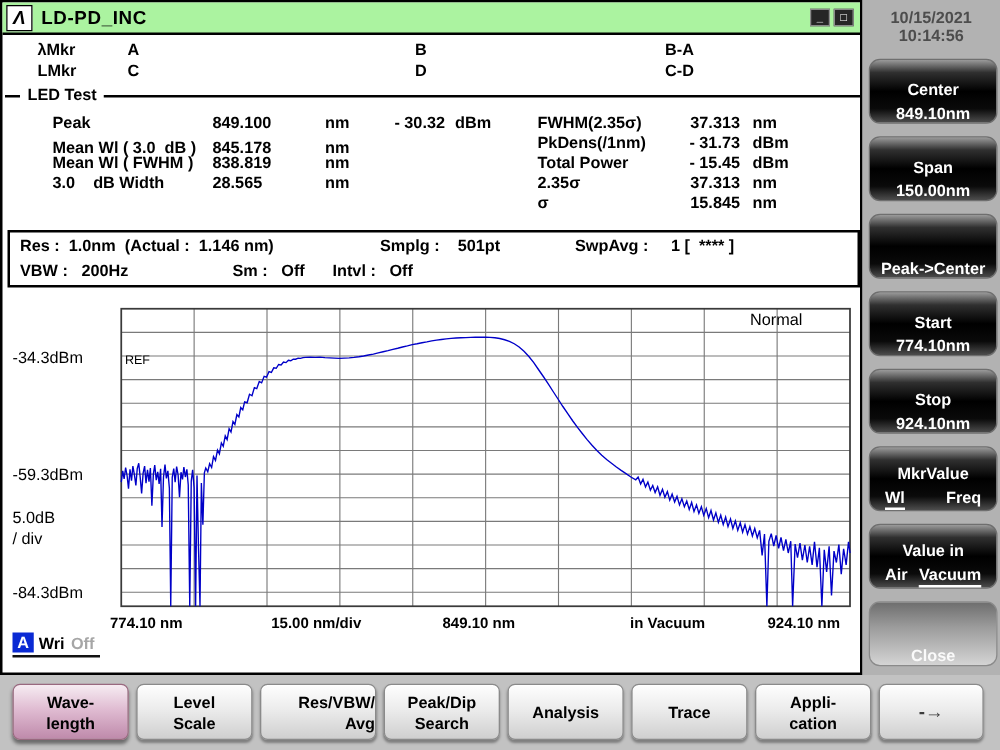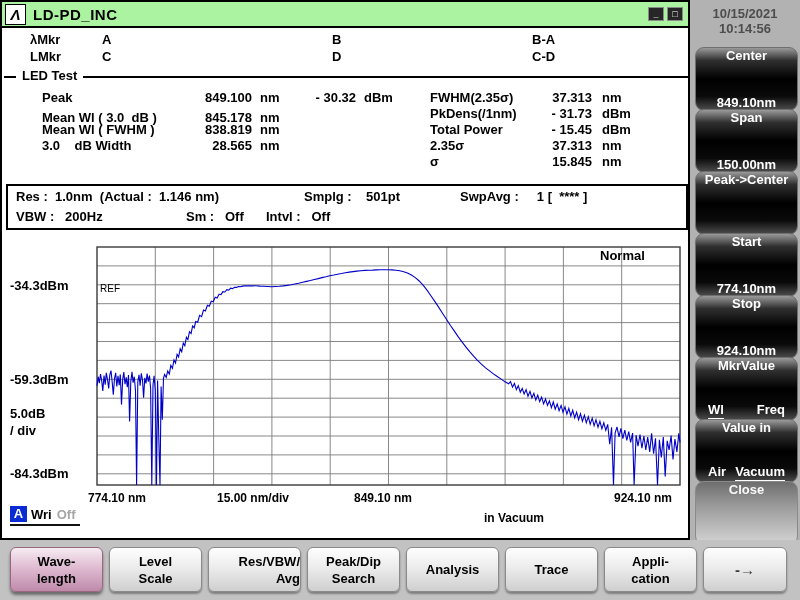--- a/index.html
+++ b/index.html
@@ -39,59 +39,59 @@
   
   .section-line{ position:absolute; left:2px; width:684px; border-top:2px solid #000; }
   .section-label{
     position:absolute; left:14px; background:#fff; padding:0 6px;
     font-weight:bold; font-size:13px; color:#000;
   }
   
   .meas{ position:absolute; left:0; width:690px; height:16px; font-weight:bold; font-size:13px; color:#000;}
   .meas span{ position:absolute; white-space:pre; }
   .m-label{ left:40px; }
-  .m-val{ left:168px; width:82px; text-align:right; }
+  .m-val{ left:168px; width:82px; text-align:left; }
   .m-unit{ left:258px; }
   .m-val2{ left:292px; width:62px; text-align:right; }
   .m-unit2{ left:362px; }
   .r-label{ left:428px; }
   .r-val{ left:523px; width:67px; text-align:right; }
   .r-unit{ left:600px; }
   
   .settings-box{
     position:absolute; left:4px; top:182px; width:682px; height:46px;
     border:2px solid #000; background:#fff;
   }
   .settings-box span{ position:absolute; font-weight:bold; font-size:13px; white-space:pre; color:#000;}
   
-  .y-label, .x-label, .normal-label, .ref-label{ position:absolute; font-weight:bold; color:#000; }
+  .y-label, .x-label, .normal-label, .ref-label{ position:absolute; font-weight:normal; color:#000; }
   .y-label{ left:8px; font-size:13px; }
   .normal-label{ font-size:13px; }
   .ref-label{ font-size:10px; font-weight:normal; }
   .x-row span{ position:absolute; font-weight:bold; font-size:12px; white-space:pre; color:#000;}
   
   .trace-ind{
     position:absolute; left:8px; top:504px; display:inline-flex; align-items:center;
     border-bottom:2px solid #111; padding:0 4px 2px 0;
   }
   .trace-badge{
     width:17px; height:16px; background:#0a2ad4; color:#fff; font-weight:bold;
     font-size:13px; text-align:center; line-height:16px; margin-right:4px;
   }
   .trace-mode{ font-weight:bold; font-size:13px; color:#000; margin-right:5px;}
   .trace-state{ font-weight:bold; font-size:13px; color:#a6a6a6; }
 
   
   .sidebar{ position:absolute; left:690px; top:0; width:110px; height:540px; background:#b2b2b2; }
   .datetime{ margin-top:6px; text-align:center; font-size:13px; font-weight:bold; color:#4d4d4d; line-height:15px;}
   .sbtn{
-    position:absolute; left:5px; width:103px; height:64px; border-radius:9px;
+    position:absolute; left:5px; width:103px; height:52px; border-radius:9px;
     background:linear-gradient(180deg,#9a9a9a 0%,#303030 20%,#000 50%,#0a0a0a 78%,#4d4d4d 100%);
     color:#fff; font-weight:bold; font-size:13px; text-align:center;
-    display:flex; flex-direction:column; justify-content:space-between; gap:4px;
+    display:flex; flex-direction:column; justify-content:flex-end; gap:4px;
     border:1px solid #6f6f6f; cursor:default;
   }
   .sbtn.gray{
     background:linear-gradient(180deg,#6e6e6e 0%,#9c9c9c 40%,#d4d4d4 100%);
     color:#fafafa; border-color:#8a8a8a;
   }
   .opt-row{ display:flex; justify-content:space-between; padding:0 12px; }
   .opt-sel{ border-bottom:2px solid #fff; padding-bottom:1px; }
 
   
@@ -236,21 +236,21 @@
   <div class="y-label" style="top:404px;">5.0dB</div>
   <div class="y-label" style="top:421px;">/ div</div>
   <div class="y-label" style="top:464px;">-84.3dBm</div>
   <div class="ref-label" style="left:98px; top:281px;">REF</div>
   <div class="normal-label" style="left:598px; top:246px;">Normal</div>
 
   <div class="x-row">
     <span style="left:86px;  top:489px;">774.10 nm</span>
     <span style="left:215px; top:489px;">15.00 nm/div</span>
     <span style="left:352px; top:489px;">849.10 nm</span>
-    <span style="left:482px; top:489px;margin-top:20px;">in Vacuum</span>
+    <span style="left:502px; top:489px;">in Vacuum</span>
     <span style="left:612px; top:489px;">924.10 nm</span>
   </div>
 
   <div class="trace-ind">
     <span class="trace-badge">A</span>
     <span class="trace-mode">Wri</span>
     <span class="trace-state">Off</span>
   </div>
 </div>
 

